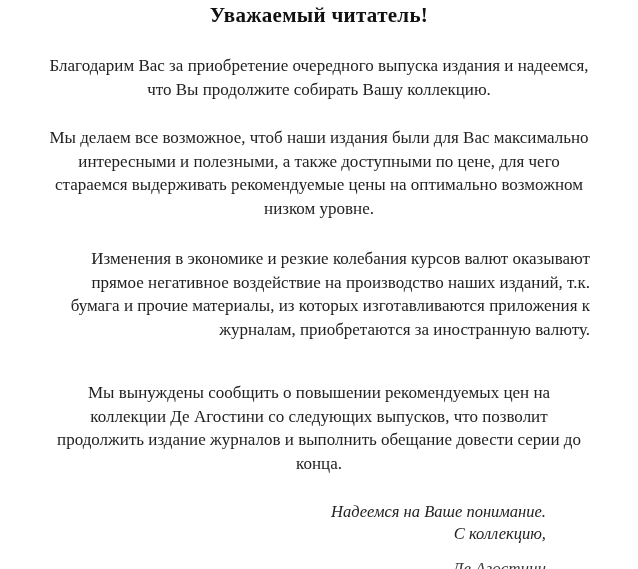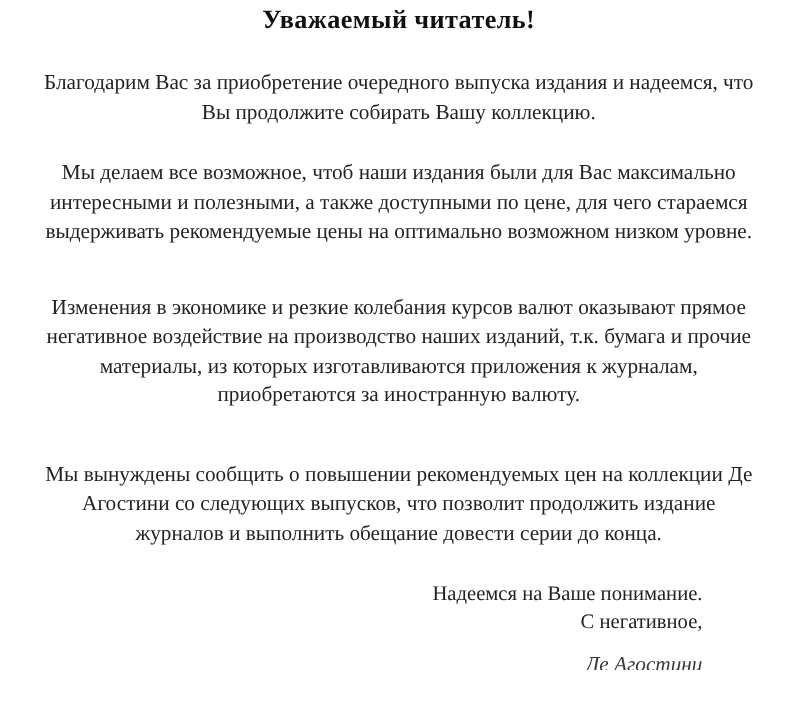--- a/index.html
+++ b/index.html
@@ -11,21 +11,21 @@
     height: 569px;
     background: #ffffff;
     font-family: "Liberation Serif", "DejaVu Serif", serif;
     color: #1a1a1a;
     overflow: hidden;
   }
   .page {
     width: 638px;
     height: 569px;
     box-sizing: border-box;
-    padding: 0 32px;
+    padding: 0 48px;
     position: relative;
   }
   .doc-title {
     text-align: center;
     font-size: 21px;
     font-weight: bold;
     letter-spacing: 0.3px;
     margin: 0;
     padding-top: 2px;
     line-height: 26px;
@@ -33,29 +33,30 @@
   }
   .para {
     text-align: center;
     font-size: 17px;
     line-height: 23.5px;
     margin: 0;
     color: #222222;
   }
   .para.p1 { margin-top: 26px; }
   .para.p2 { margin-top: 25px; }
-  .para.p3 { margin-top: 37px; }
+  .para.p3 { margin-top: 27px; text-align: right; }
   .para.p4 { margin-top: 40px; }
 
   .signature-block {
     margin-top: 26px;
     text-align: right;
     padding-right: 44px;
   }
   .sig-line {
+    font-style: italic;
     font-size: 16.5px;
     line-height: 22px;
     color: #222222;
   }
   .sig-name {
     font-style: italic;
     font-size: 17px;
     line-height: 20px;
     color: #3a3a3a;
     position: relative;
@@ -76,17 +77,17 @@
   <p class="para p1">Благодарим Вас за приобретение очередного выпуска издания и надеемся, что Вы продолжите собирать Вашу коллекцию.</p>
 
   <p class="para p2">Мы делаем все возможное, чтоб наши издания были для Вас максимально интересными и полезными, а также доступными по цене, для чего стараемся выдерживать рекомендуемые цены на оптимально возможном низком уровне.</p>
 
   <p class="para p3">Изменения в экономике и резкие колебания курсов валют оказывают прямое негативное воздействие на производство наших изданий, т.к. бумага и прочие материалы, из которых изготавливаются приложения к журналам, приобретаются за иностранную валюту.</p>
 
   <p class="para p4">Мы вынуждены сообщить о повышении рекомендуемых цен на коллекции Де Агостини со следующих выпусков, что позволит продолжить издание журналов и выполнить обещание довести серии до конца.</p>
 
   <div class="signature-block">
     <div class="sig-line">Надеемся на Ваше понимание.</div>
-    <div class="sig-line">С негативное,</div>
+    <div class="sig-line">С коллекцию,</div>
     <span class="sig-name">Де Агостини</span>
   </div>
 
 </div>
 
 </body></html>

